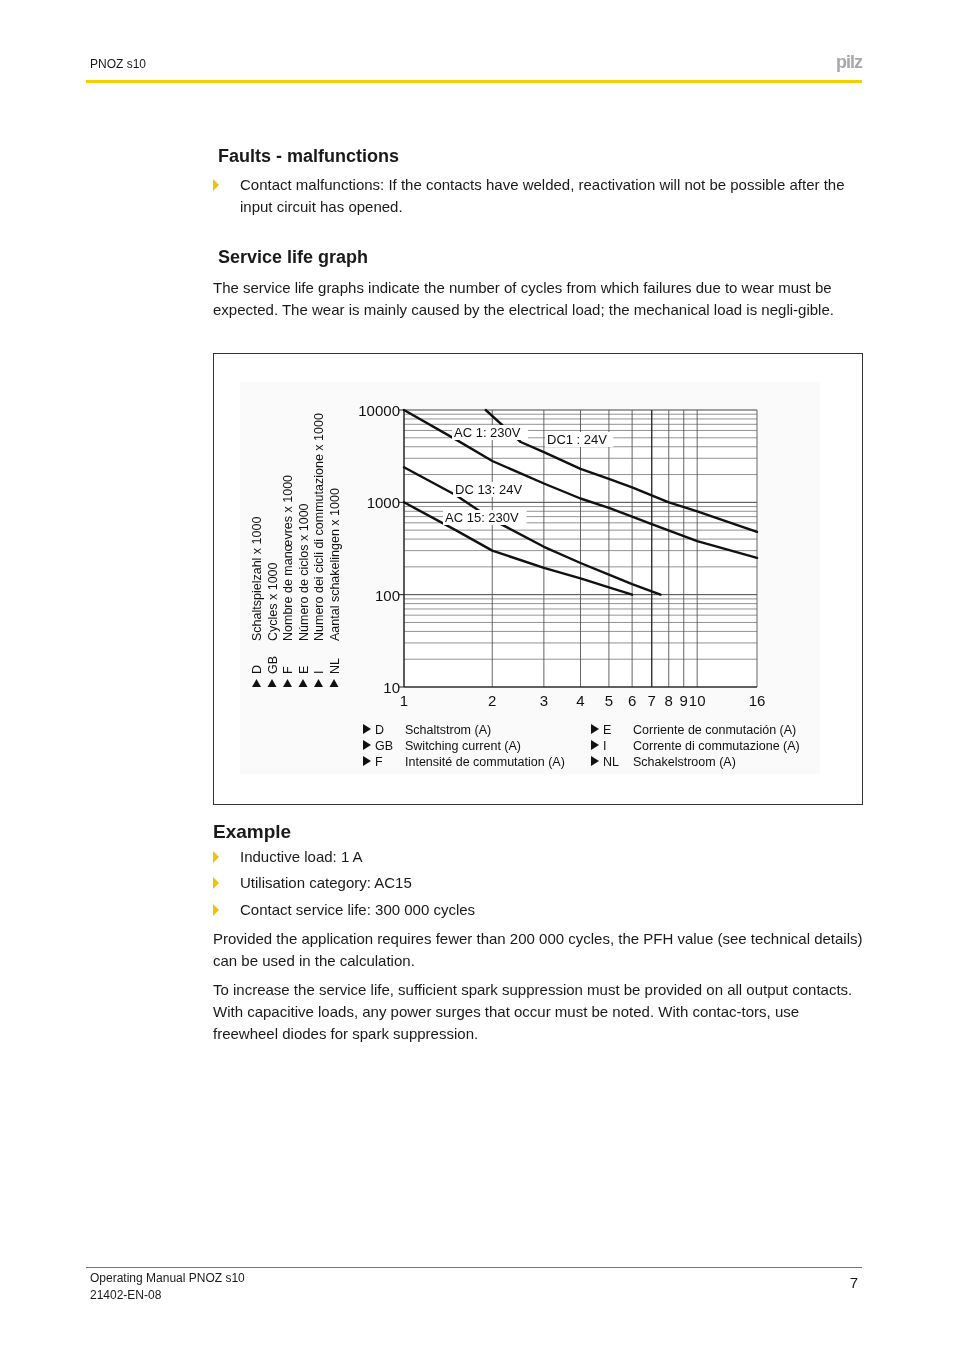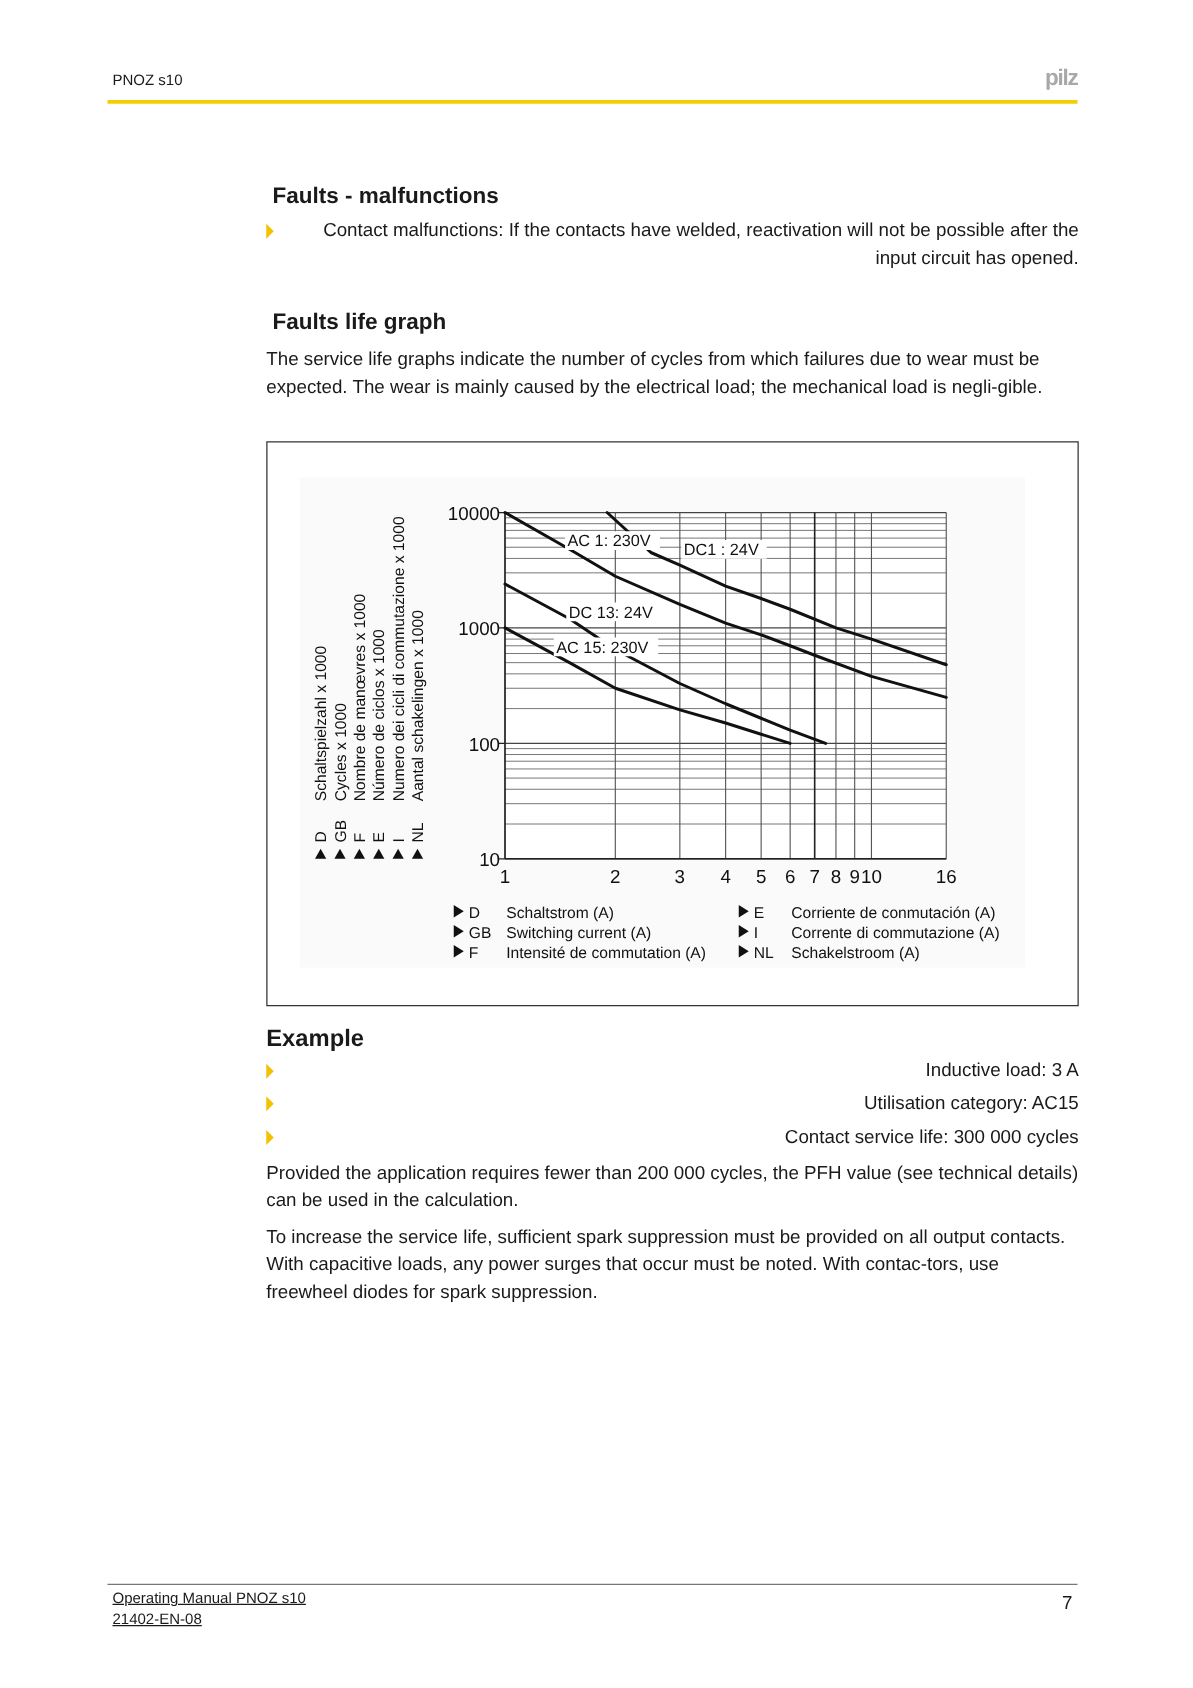--- a/index.html
+++ b/index.html
@@ -1,45 +1,45 @@
 <!DOCTYPE html>
 <html><head>
 <meta charset="utf-8">
 <style>
   html, body { margin:0; padding:0; background:#fff; }
   body { width:954px; height:1350px; position:relative; font-family:"Liberation Sans", sans-serif; color:#1a1a1a; overflow:hidden; }
   .hdr-title { position:absolute; left:90px; top:57px; font-size:12px; }
   .hdr-logo { position:absolute; right:92px; top:52px; font-size:18px; font-weight:bold; color:#a8a8a8; letter-spacing:-1px; font-family:"Liberation Sans", sans-serif; }
   .hdr-rule { position:absolute; left:86px; right:92px; top:80px; height:3px; background:#f2d000; }
   h2 { position:absolute; left:218px; margin:0; font-size:18px; font-weight:bold; }
-  .bullet { position:absolute; left:213px; width:650px; font-size:15px; line-height:22px;text-align:right; }
+  .bullet { position:absolute; left:213px; width:650px; font-size:15px; line-height:22px; }
   .bullet .mark { position:absolute; left:0; top:5px; width:0; height:0; border-top:6px solid transparent; border-bottom:6px solid transparent; border-left:6px solid #f2c200; }
   .bullet .txt { display:block; padding-left:27px; }
   .para { position:absolute; left:213px; width:650px; font-size:15px; line-height:22px; }
   .chart-box { position:absolute; left:213px; top:353px; width:648px; height:450px; border:1px solid #333; }
   .chart-box svg { position:absolute; left:0; top:0; }
   .ex-label { position:absolute; left:213px; top:821px; font-size:19px; font-weight:bold; }
   .ftr-rule { position:absolute; left:86px; right:92px; top:1267px; height:1px; background:#777; }
-  .ftr-left { position:absolute; left:90px; top:1270px; font-size:12px; line-height:17px;text-decoration:underline; }
+  .ftr-left { position:absolute; left:90px; top:1270px; font-size:12px; line-height:17px; }
   .ftr-page { position:absolute; right:96px; top:1274px; font-size:15px; }
 </style>
 </head>
 <body>
 
 <div class="hdr-title">PNOZ s10</div>
 <div class="hdr-logo">pilz</div>
 <div class="hdr-rule"></div>
 
 <h2 style="top:146px">Faults - malfunctions</h2>
 <div class="bullet" style="top:174px">
   <span class="mark"></span>
   <span class="txt">Contact malfunctions: If the contacts have welded, reactivation will not be possible after the input circuit has opened.</span>
 </div>
 
-<h2 style="top:247px">Faults life graph</h2>
+<h2 style="top:247px">Service life graph</h2>
 <div class="para" style="top:277px">The service life graphs indicate the number of cycles from which failures due to wear must be expected. The wear is mainly caused by the electrical load; the mechanical load is negli-gible.</div>
 
 <div class="chart-box">
   <svg id="chart" width="648" height="450">
       <rect x="26" y="28" width="580" height="392" fill="#fafafa"></rect>
       <rect x="190" y="56" width="353" height="277" fill="#fff"></rect>
       <line x1="190" x2="543" y1="333" y2="333" stroke="#444" stroke-width="1"></line>
       <line x1="190" x2="543" y1="305.20489706702574" y2="305.20489706702574" stroke="#777" stroke-width="0.8"></line>
       <line x1="190" x2="543" y1="288.94580414755114" y2="288.94580414755114" stroke="#777" stroke-width="0.8"></line>
       <line x1="190" x2="543" y1="277.4097941340515" y2="277.4097941340515" stroke="#777" stroke-width="0.8"></line>
@@ -146,21 +146,21 @@
       <text x="419" y="396" font-size="12.5" font-family="Liberation Sans, sans-serif" fill="#111">Corrente di commutazione (A)</text>
       <path d="M377 402 L385 407 L377 412 Z" fill="#111"></path>
       <text x="389" y="412" font-size="12.5" font-family="Liberation Sans, sans-serif" fill="#111">NL</text>
       <text x="419" y="412" font-size="12.5" font-family="Liberation Sans, sans-serif" fill="#111">Schakelstroom (A)</text>
     </svg>
 </div>
 
 <div class="ex-label">Example</div>
 <div class="bullet" style="top:846px">
   <span class="mark"></span>
-  <span class="txt">Inductive load: 3 A</span>
+  <span class="txt">Inductive load: 1 A</span>
 </div>
 <div class="bullet" style="top:872px">
   <span class="mark"></span>
   <span class="txt">Utilisation category: AC15</span>
 </div>
 <div class="bullet" style="top:899px">
   <span class="mark"></span>
   <span class="txt">Contact service life: 300 000 cycles</span>
 </div>
 <div class="para" style="top:928px">Provided the application requires fewer than 200 000 cycles, the PFH value (see technical details) can be used in the calculation.</div>

